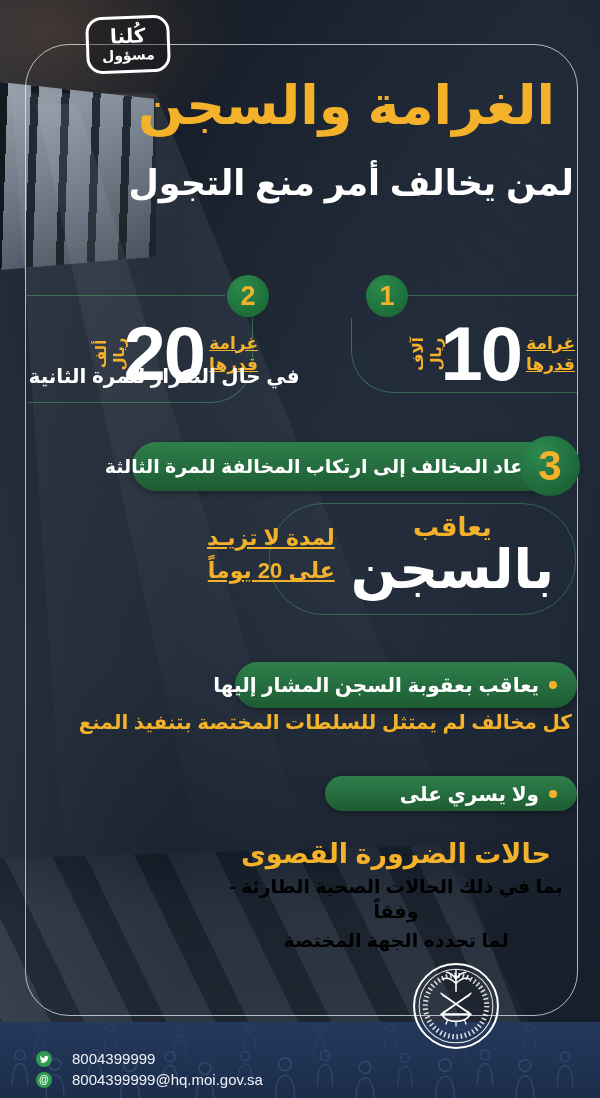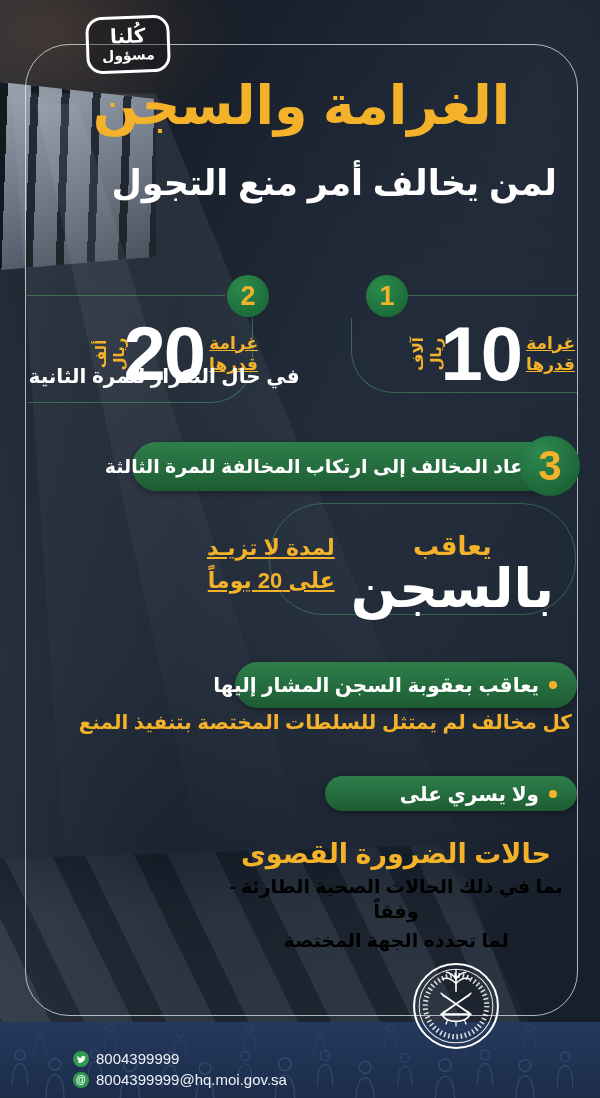--- a/index.html
+++ b/index.html
@@ -43,23 +43,23 @@
   
   .frame{left:25px;top:44px;width:551px;height:970px;
     border:1.5px solid rgba(235,240,246,.72);border-radius:44px;}
   .badge{left:86px;top:16px;width:70px;padding:7px 4px 6px;
     border:3px solid #fff;border-radius:16px;text-align:center;color:#fff;
     background:rgba(10,14,20,.35);transform:rotate(-2deg);}
   .badge .l1{font-size:20px;font-weight:bold;line-height:1.05;}
   .badge .l2{font-size:14px;font-weight:bold;line-height:1.2;}
 
   
-  .title{right:26px;top:76px;width:545px;text-align:center;direction:rtl;
+  .title{right:45px;top:76px;width:545px;text-align:right;direction:rtl;
     color:var(--yellow);font-size:54px;font-weight:800;line-height:1.1;}
-  .subtitle{right:43px;top:163px;width:545px;text-align:right;direction:rtl;
+  .subtitle{right:26px;top:163px;width:545px;text-align:right;direction:rtl;
     color:#fff;font-size:35px;font-weight:bold;}
 
   
   .numcircle{width:42px;height:42px;border-radius:50%;
     background:radial-gradient(circle at 35% 28%, #2b8a4b, #176232);
     display:flex;align-items:center;justify-content:center;
     color:var(--yellow);font-size:27px;font-weight:800;}
   .fine{direction:rtl;}
   .fine1{right:25px;top:272px;width:255px;height:130px;}
   .fine2{left:28px;top:272px;width:272px;height:130px;}
@@ -94,39 +94,39 @@
     color:var(--yellow);font-size:42px;font-weight:800;}
   .pillA{right:23px;top:662px;width:322px;height:46px;padding-right:20px;}
   .pillB{right:23px;top:776px;width:232px;height:35px;padding-right:20px;}
   .dot{width:8px;height:8px;border-radius:50%;background:var(--yellow);margin-left:10px;flex:0 0 auto;}
   .pillA .ptext,.pillB .ptext{color:#fff;font-size:20px;font-weight:bold;white-space:nowrap;}
 
   
   .pun-outline{right:24px;top:503px;width:305px;height:110px;
     border:1.5px solid rgba(85,165,110,.45);border-radius:54px;}
   .pun{right:46px;top:513px;display:flex;direction:rtl;align-items:center;gap:16px;}
-  .pun-right{text-align:center;margin-top:19px;}
+  .pun-right{text-align:center;}
   .pun-lead{color:var(--yellow);font-size:26px;font-weight:800;line-height:1.1;}
   .pun-main{color:#fff;font-size:54px;font-weight:800;line-height:1.0;letter-spacing:-1px;}
   .pun-dur{color:var(--yellow);font-size:22px;font-weight:800;text-align:right;line-height:1.5;direction:rtl;text-decoration:underline;}
 
   
   .subline{right:28px;top:710px;width:548px;text-align:right;direction:rtl;
     color:var(--yellow);font-size:20px;font-weight:800;white-space:nowrap;}
   .exc{right:24px;top:838px;width:360px;text-align:center;direction:rtl;}
   .exc-title{color:var(--yellow);font-size:27px;font-weight:800;}
   .exc-line{color:#000000;font-size:19px;font-weight:bold;margin-top:5px;line-height:1.3;}
 
   
   .band{left:0;bottom:0;width:600px;height:76px;
     background:linear-gradient(#25395d,#1c2d4a);}
   .crowd{left:0;bottom:0;width:600px;height:150px;opacity:.5;}
   .emblem{left:411px;top:961px;width:90px;height:90px;}
   .contact{left:36px;bottom:10px;display:flex;flex-direction:column;gap:4px;}
-  .contact-row{display:flex;align-items:center;gap:7px;color:#eef2f8;font-size:15px;margin-left:37px;}
+  .contact-row{display:flex;align-items:center;gap:20px;color:#eef2f8;font-size:15px;}
   .cicon{width:16px;height:16px;border-radius:50%;background:#2f9a50;flex:0 0 auto;
     display:flex;align-items:center;justify-content:center;color:#fff;font-size:10px;font-weight:bold;}
 </style>
 </head>
 <body>
 
 <div class="abs warm-glow"></div>
 <div class="abs wall-light"></div>
 <div class="abs cell-window">
   <div class="bars"></div>

